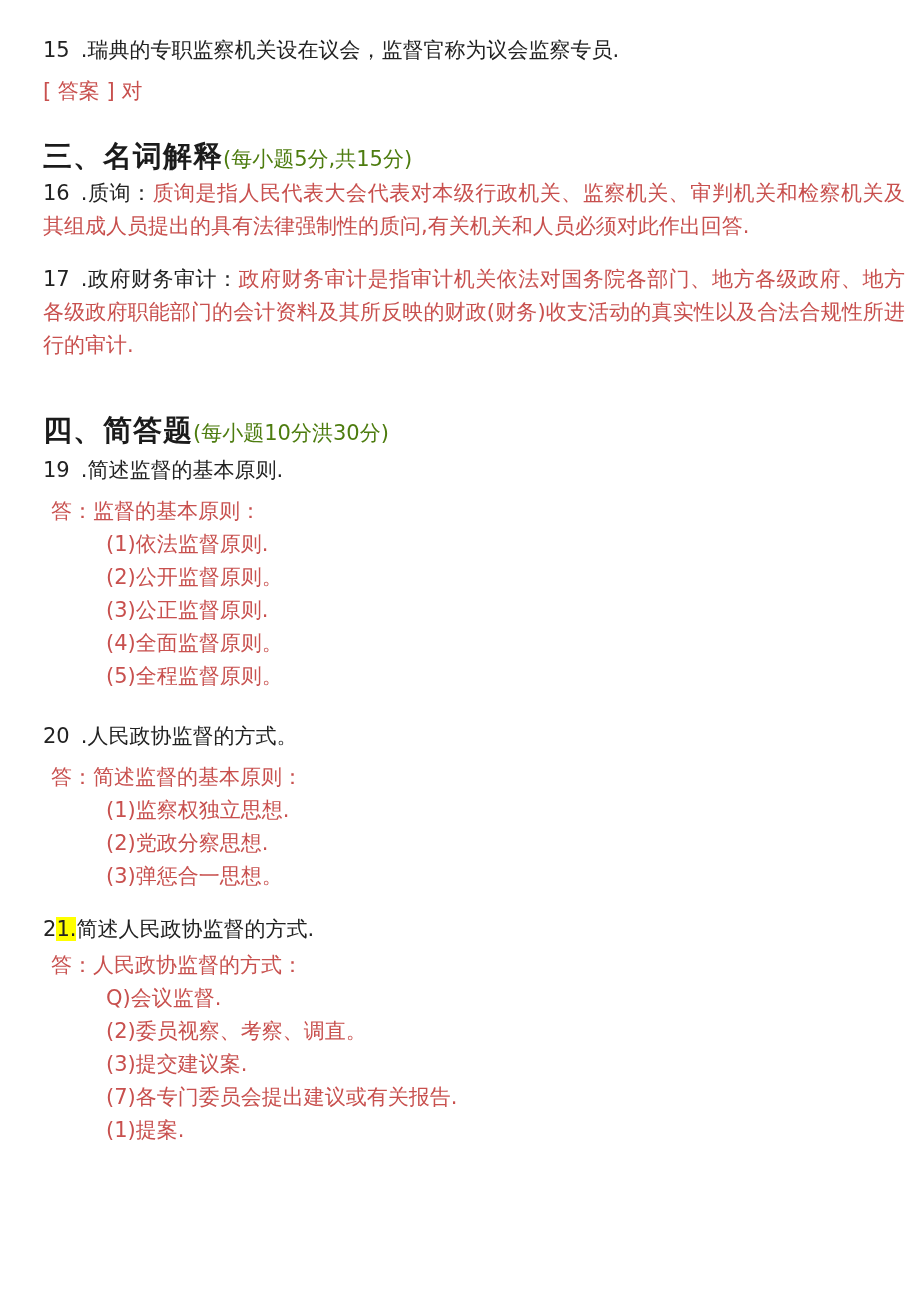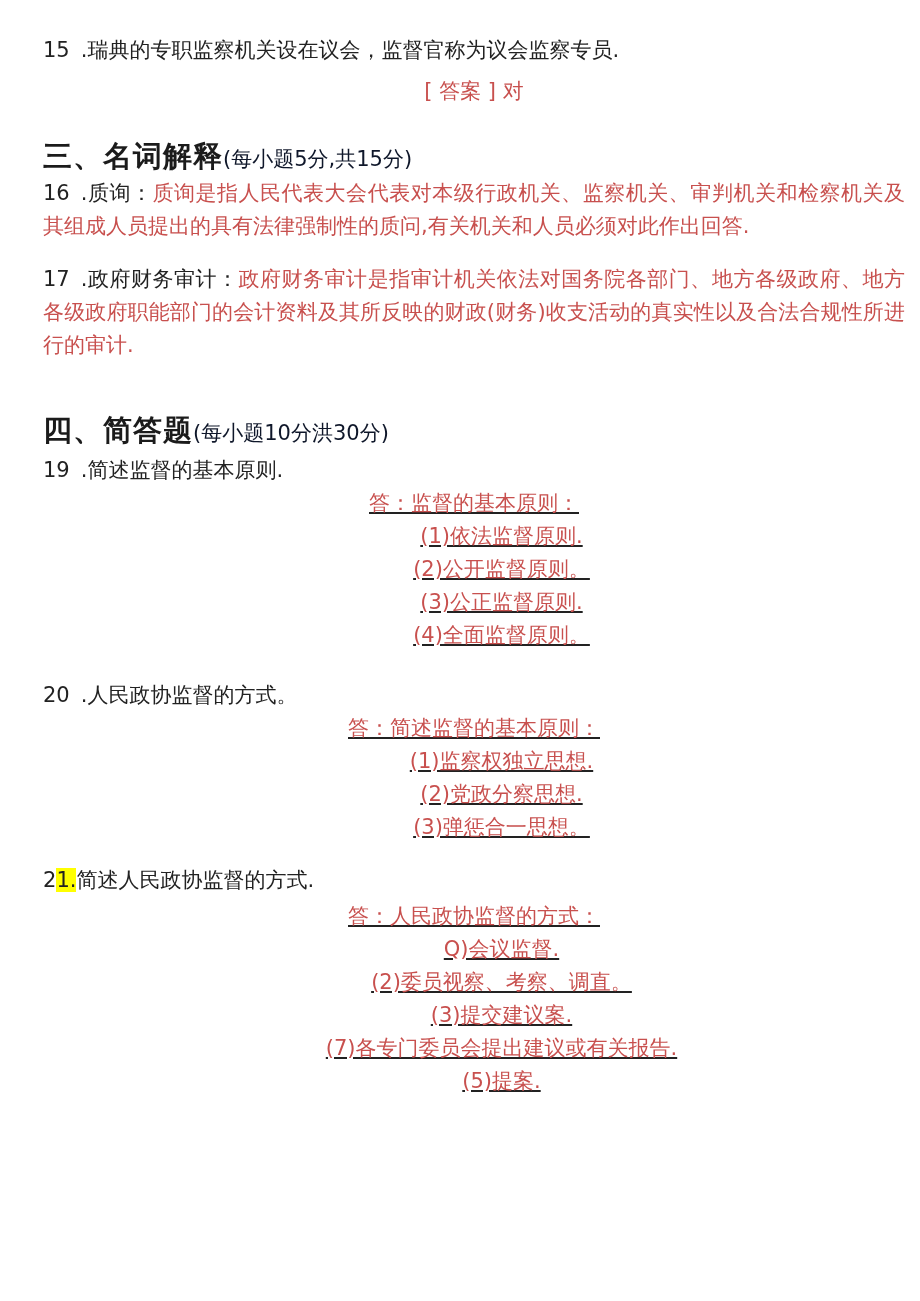--- a/index.html
+++ b/index.html
@@ -17,38 +17,38 @@
     font-family: "DejaVu Sans", sans-serif;
     color: #222222;
     overflow: hidden;
   }
   .t {
     font-size: 21px;
     line-height: 33px;
     margin: 0;
   }
   .just { text-align: justify; }
-  .red { color: #c8504e; text-align: center; }
-  .purple { color: #0f172a; }
+  .red { color: #c8504e; }
+  .purple { color: #4d7c0f; }
   .hl { background: #ffff00; }
   .qnum { margin-right: 11px; }
   .heading {
     font-size: 29px;
     line-height: 36px;
     font-weight: 700;
     color: #1b1b1b;
     margin: 0;
     letter-spacing: 1px;
   }
   .heading .pts {
     font-size: 21px;
     font-weight: 400;
     letter-spacing: 0;
   }
-  .answer-block { margin: 0; text-decoration: underline; }
+  .answer-block { margin: 8px; }
   .answer-item { padding-left: 55px; }
   
   .mt8  { margin-top: 8px; }
   .mt3  { margin-top: 3px; }
   .mt26 { margin-top: 20px; }
   .mt27 { margin-top: 27px; }
   .mt30 { margin-top: 30px; }
   .mt50 { margin-top: 50px; }
 </style>
 </head>
@@ -69,33 +69,34 @@
 
   <h2 class="heading mt50"><span>四、简答题</span><span class="pts purple">(每小题10分洪30分)</span></h2>
 
   <p class="t mt3"><span class="qnum">19</span><span>.简述监督的基本原则.</span></p>
   <div class="answer-block">
     <p class="t red">答：监督的基本原则：</p>
     <p class="t red answer-item">(1)依法监督原则.</p>
     <p class="t red answer-item">(2)公开监督原则。</p>
     <p class="t red answer-item">(3)公正监督原则.</p>
     <p class="t red answer-item">(4)全面监督原则。</p>
+    <p class="t red answer-item">(5)全程监督原则。</p>
   </div>
 
   <p class="t mt27"><span class="qnum">20</span><span>.人民政协监督的方式。</span></p>
   <div class="answer-block">
     <p class="t red">答：简述监督的基本原则：</p>
     <p class="t red answer-item">(1)监察权独立思想.</p>
     <p class="t red answer-item">(2)党政分察思想.</p>
     <p class="t red answer-item">(3)弹惩合一思想。</p>
   </div>
 
   <p class="t mt26"><span><span>2</span><span class="hl">1.</span></span><span>简述人民政协监督的方式.</span></p>
   <div class="answer-block mt3">
     <p class="t red">答：人民政协监督的方式：</p>
     <p class="t red answer-item">Q)会议监督.</p>
     <p class="t red answer-item">(2)委员视察、考察、调直。</p>
     <p class="t red answer-item">(3)提交建议案.</p>
     <p class="t red answer-item">(7)各专门委员会提出建议或有关报告.</p>
-    <p class="t red answer-item">(5)提案.</p>
+    <p class="t red answer-item">(1)提案.</p>
   </div>
 
 </div>
 
 </body></html>

